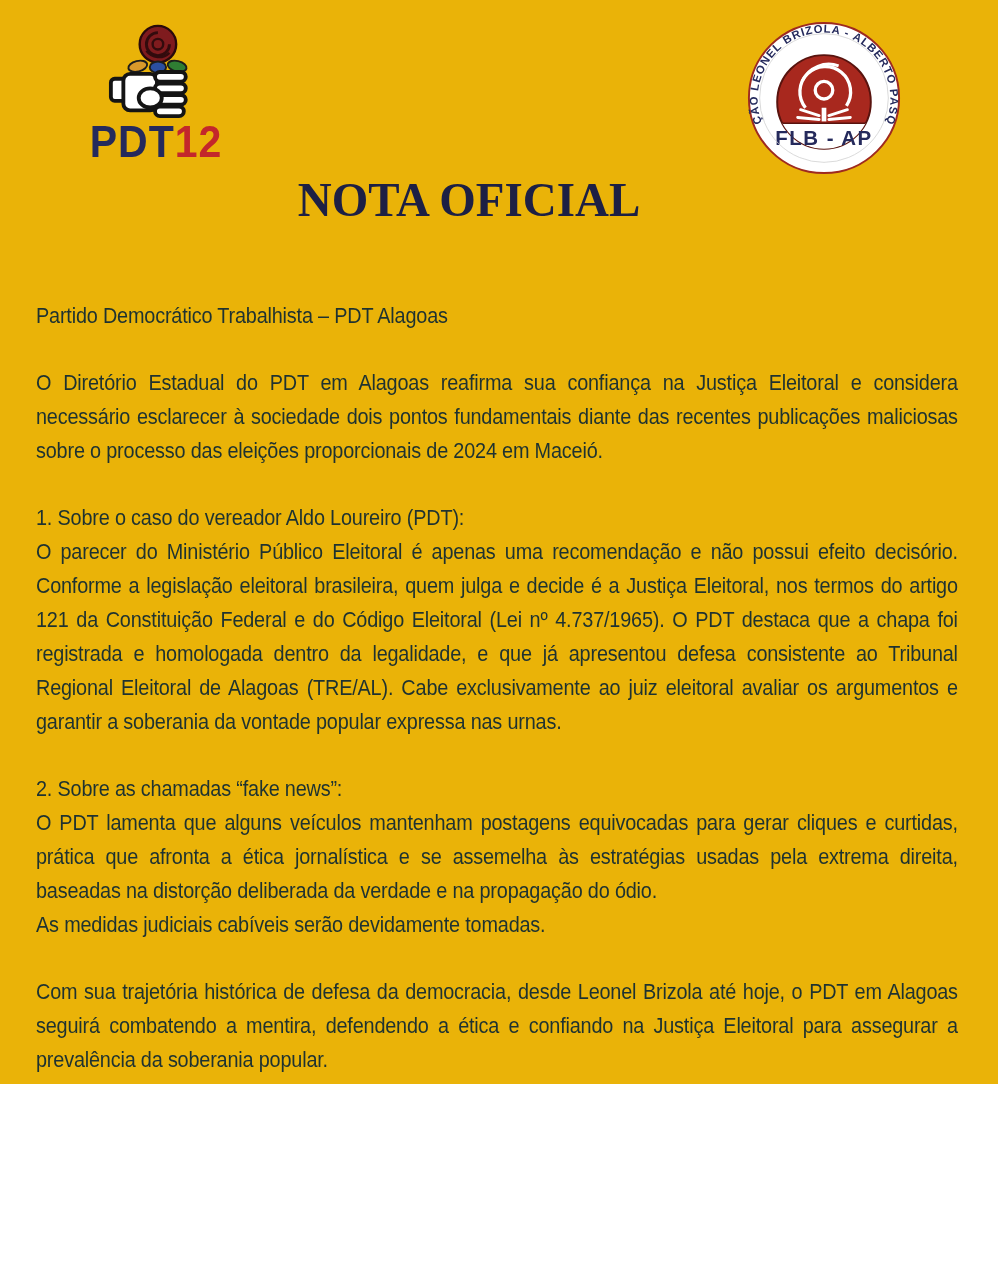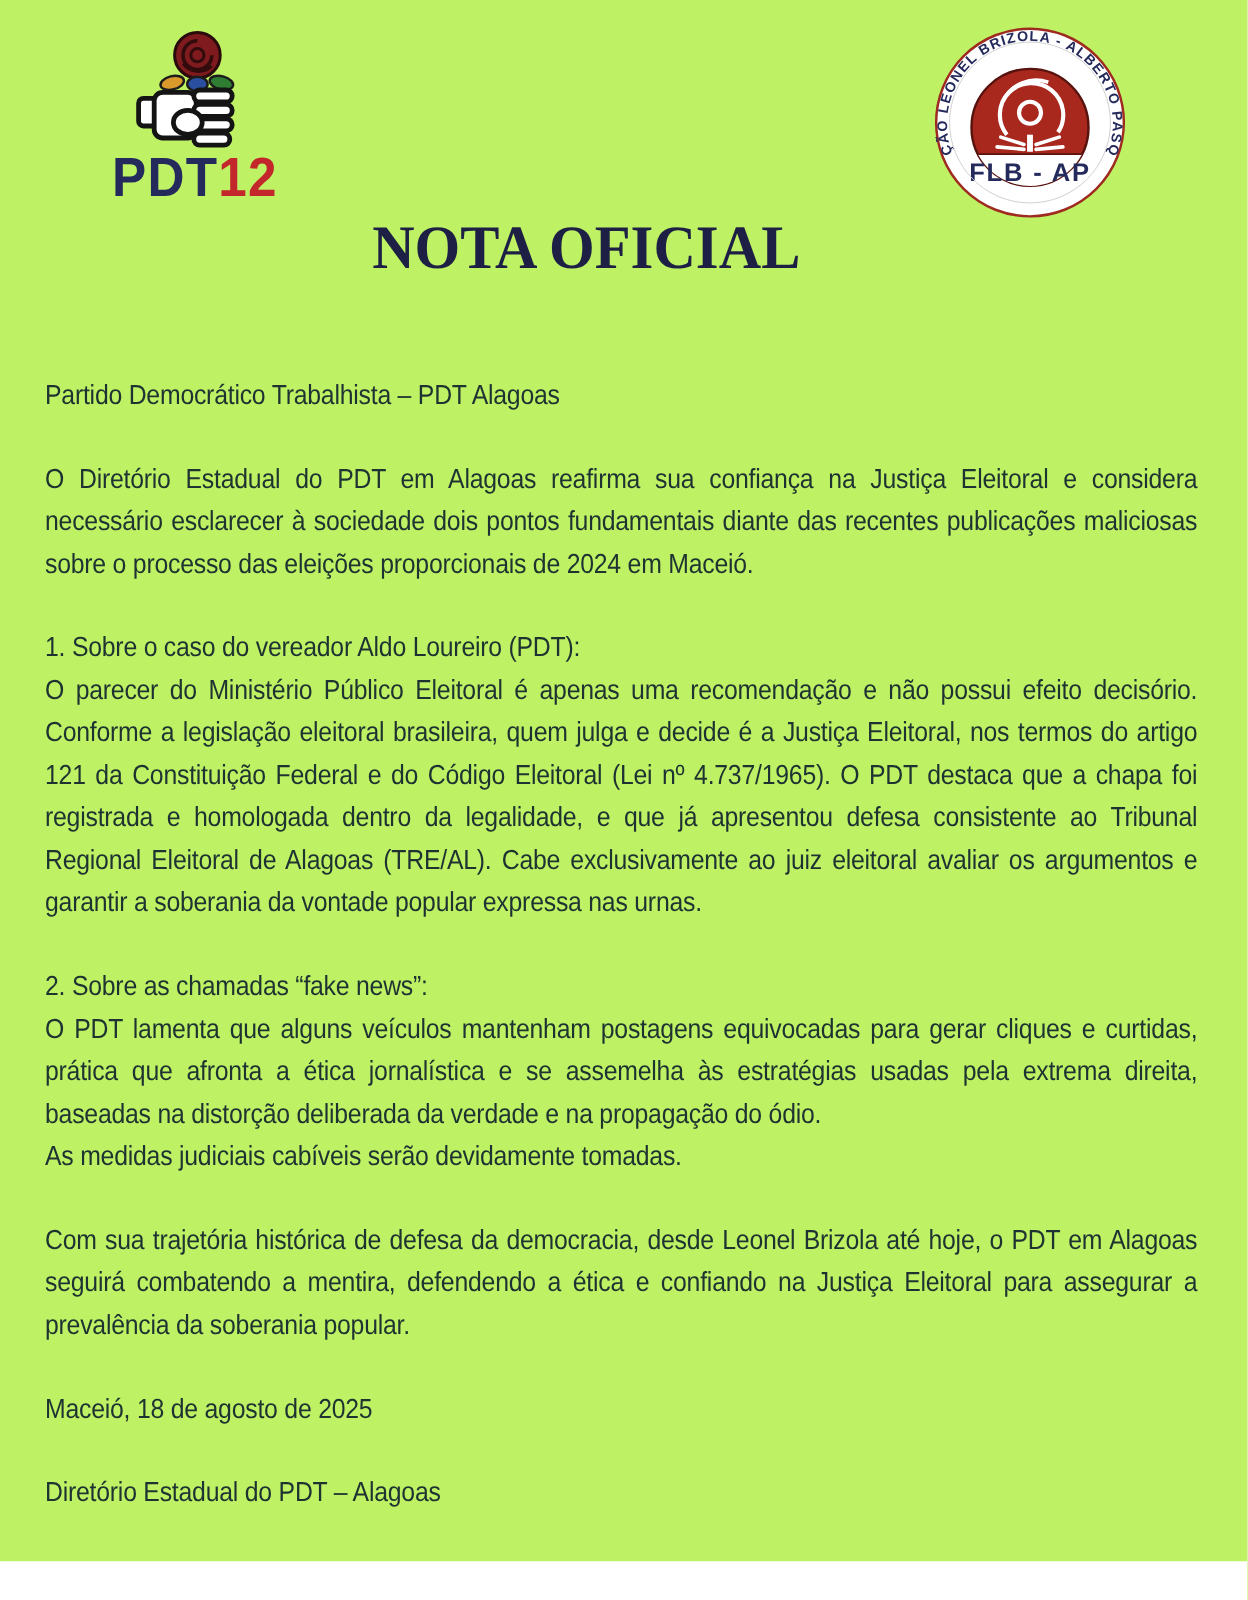--- a/index.html
+++ b/index.html
@@ -1,21 +1,21 @@
 <!DOCTYPE html>
 <html lang="pt-BR"><head>
 <meta charset="utf-8">
 <style>
   html,body{margin:0;padding:0;}
   body{
     width:998px;height:1280px;background:#ffffff;
     font-family:"Liberation Sans", sans-serif;
     -webkit-font-smoothing:antialiased;
   }
-  .page{position:relative;width:998px;height:1249px;background:#bef264;overflow:hidden;}
+  .page{position:relative;width:998px;height:1084px;background:#eab308;overflow:hidden;}
 
   
   .header{position:absolute;top:0;left:0;right:0;height:260px;}
 
   .pdt-logo{position:absolute;left:76px;top:24px;width:160px;text-align:center;}
   .pdt-art{display:block;margin:0 auto;}
   .pdt-wordmark{
     margin-top:2px;font-weight:bold;font-size:41px;line-height:40px;
     letter-spacing:1px;font-family:"Liberation Sans",sans-serif;
     transform:scaleY(1.08);

